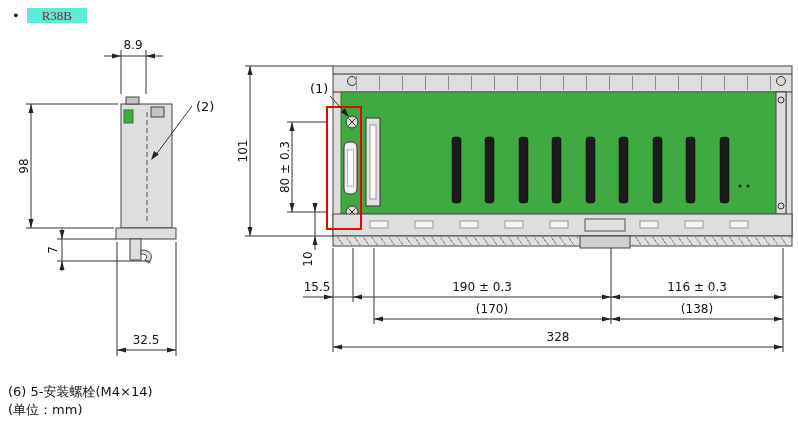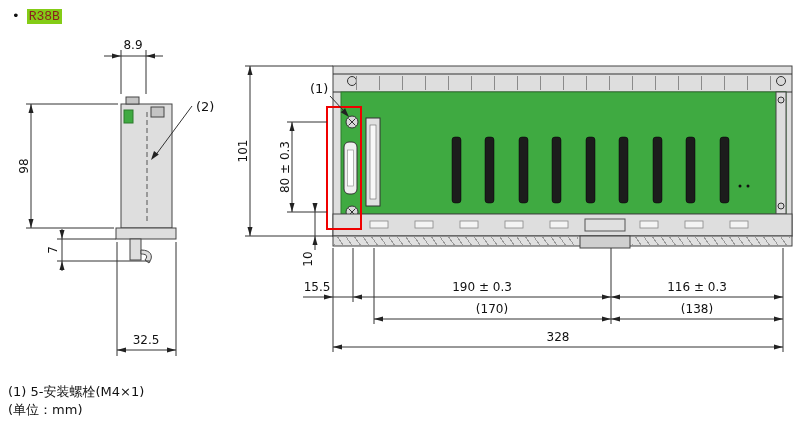--- a/index.html
+++ b/index.html
@@ -2,22 +2,22 @@
 <html><head>
 <meta charset="utf-8">
 <style>
   html,body{margin:0;padding:0;background:#fff;}
   #stage{position:relative;width:798px;height:435px;background:#fff;overflow:hidden;
          font-family:"DejaVu Sans",sans-serif;}
   #stage svg{position:absolute;left:0;top:0;z-index:1;}
   .overlay{position:absolute;z-index:2;pointer-events:none;}
   #title{position:absolute;left:12px;top:8px;z-index:3;font-size:13px;color:#111;}
   #title .bullet{margin-right:7px;font-size:13px;}
-  #title .model{background:#84cc16;color:#8b1f1f;font-family:Liberation Mono, monospace;
-                font-size:13px;padding:0 2px;}
+  #title .model{background:#5eead4;color:#8b1f1f;font-family:Liberation Serif, serif;
+                font-size:13px;padding:0 15px;}
   #footnotes{position:absolute;left:8px;top:383px;z-index:3;font-size:13px;line-height:1.42;color:#111;
              font-family:"DejaVu Sans",sans-serif;}
   #notch-strip{left:356px;top:76px;width:420px;height:14px;
                background:repeating-linear-gradient(90deg,#8a8a8a 0 1px,transparent 1px 23px);}
   #hatch-left{left:334px;top:237px;width:244px;height:8px;
               background:repeating-linear-gradient(55deg,#9a9a9a 0 1px,transparent 1px 7px);}
   #hatch-right{left:632px;top:237px;width:158px;height:8px;
                background:repeating-linear-gradient(55deg,#9a9a9a 0 1px,transparent 1px 7px);}
   .part{fill:#dedede;stroke:#444;stroke-width:1;}
   .part2{fill:#c4c4c4;stroke:#444;stroke-width:1;}
@@ -190,17 +190,17 @@
       <polygon class="arrow" points="783,347 774,344.5 774,349.5"></polygon>
       <text class="dimtext" x="558" y="341" text-anchor="middle">328</text>
     </g>
   </svg>
 
   <div id="notch-strip" class="overlay"></div>
   <div id="hatch-left" class="overlay"></div>
   <div id="hatch-right" class="overlay"></div>
 
   <div id="footnotes">
-    <div>(1) 5-安装螺栓(M4×1)</div>
+    <div>(6) 5-安装螺栓(M4×14)</div>
     <div>(单位：mm)</div>
   </div>
 
 </div>
 
 </body></html>

